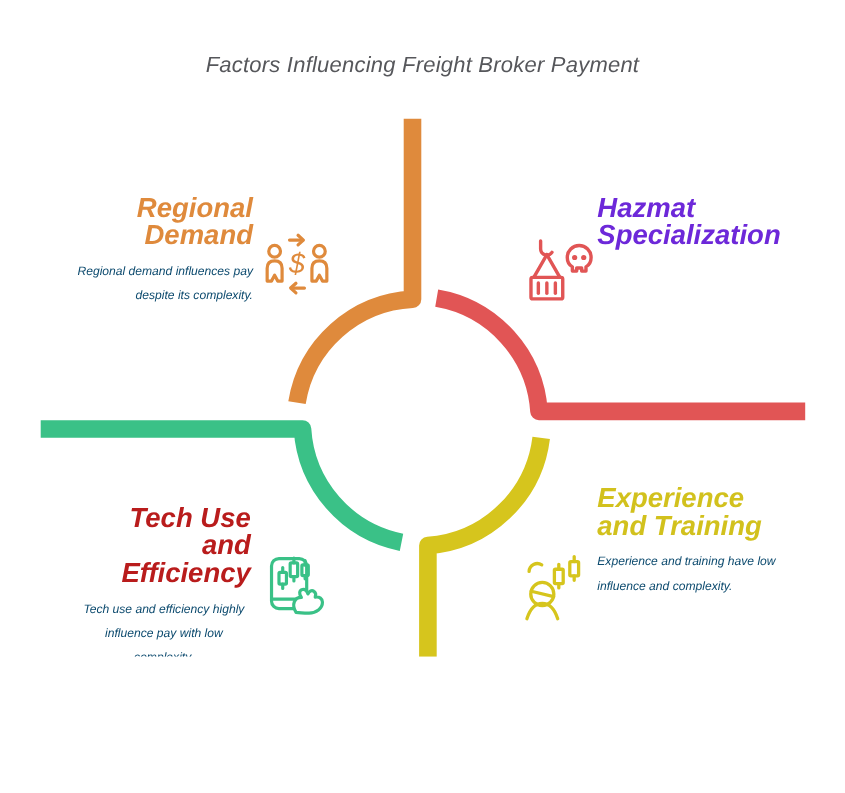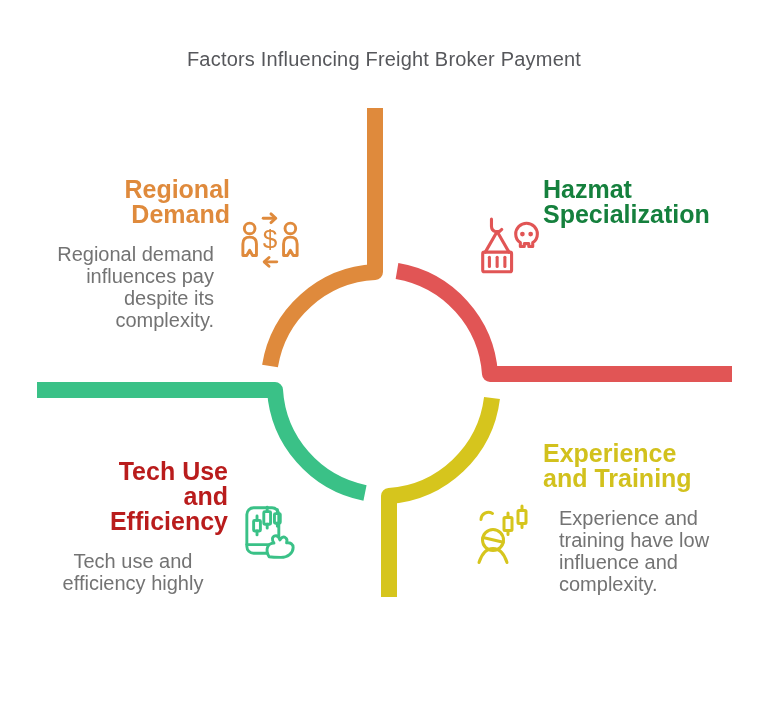--- a/index.html
+++ b/index.html
@@ -1,42 +1,42 @@
 <!DOCTYPE html>
 <html><head>
 <meta charset="utf-8">
 <style>
   html,body { margin:0; padding:0; background:#fff; }
   .stage {
     position:relative; width:768px; height:597px; background:#fff;
-    font-family:"Liberation Sans", sans-serif; overflow:hidden;
+    font-family:"Liberation Sans", sans-serif; overflow:hidden;font-style:italic;
   }
   .title {
     position:absolute; top:48px; left:0; width:100%; margin:0;
     text-align:center; font-size:20px; font-weight:400;
     color:#56575B; letter-spacing:.2px;
   }
   .diagram { position:absolute; left:0; top:0; width:768px; height:721px; }
   .q { position:absolute; }
   .qh { margin:0 0 9px 0; font-size:25px; line-height:25px; font-weight:700; }
-  .qb { margin:16px; font-size:20px; line-height:22px; color:#737373; }
+  .qb { margin:0; font-size:11px; line-height:22px; color:#0c4a6e; }
   .tl { left:30px;  top:177px; width:200px; text-align:right; }
   .tl .qh { max-width:130px; margin-left:auto; }
   .tl .qb { max-width:162px; margin-left:auto; }
   .tr { left:543px; top:177px; width:192px; text-align:left; }
   .tr .qh { max-width:168px; }
   .tr .qb { max-width:168px; }
   .bl { left:26px;  top:459px; width:202px; text-align:right; }
   .bl .qh { max-width:145px; margin-left:auto; }
   .bl .qb { max-width:158px; margin-left:auto;text-align:center; }
   .br { left:543px; top:441px; width:196px; text-align:left; }
   .br .qh { max-width:165px; }
   .br .qb { max-width:172px; }
   .c-orange { color:#DF8A3C; }
-  .c-red    { color:#15803d; }
+  .c-red    { color:#6d28d9; }
   .c-green  { color:#b91c1c; }
   .c-yellow { color:#D2C11D; }
   .icon { position:absolute; }
   .icon svg { display:block; }
 </style>
 </head>
 <body>
 
 <div class="stage">
 

